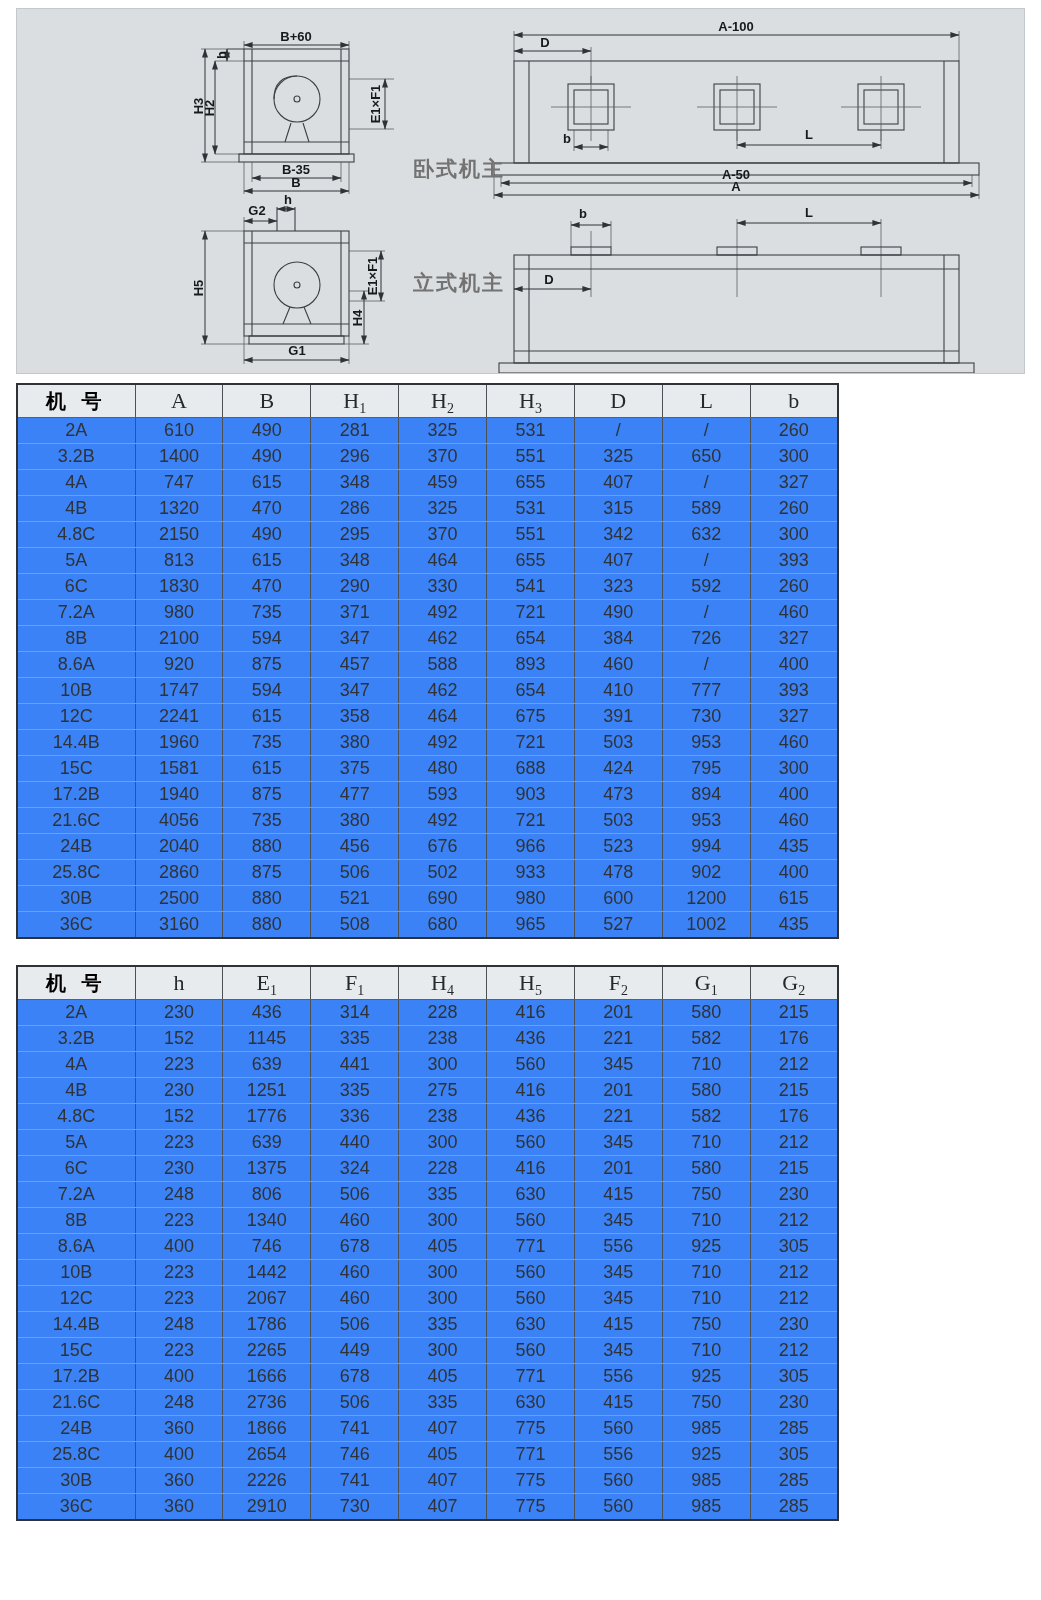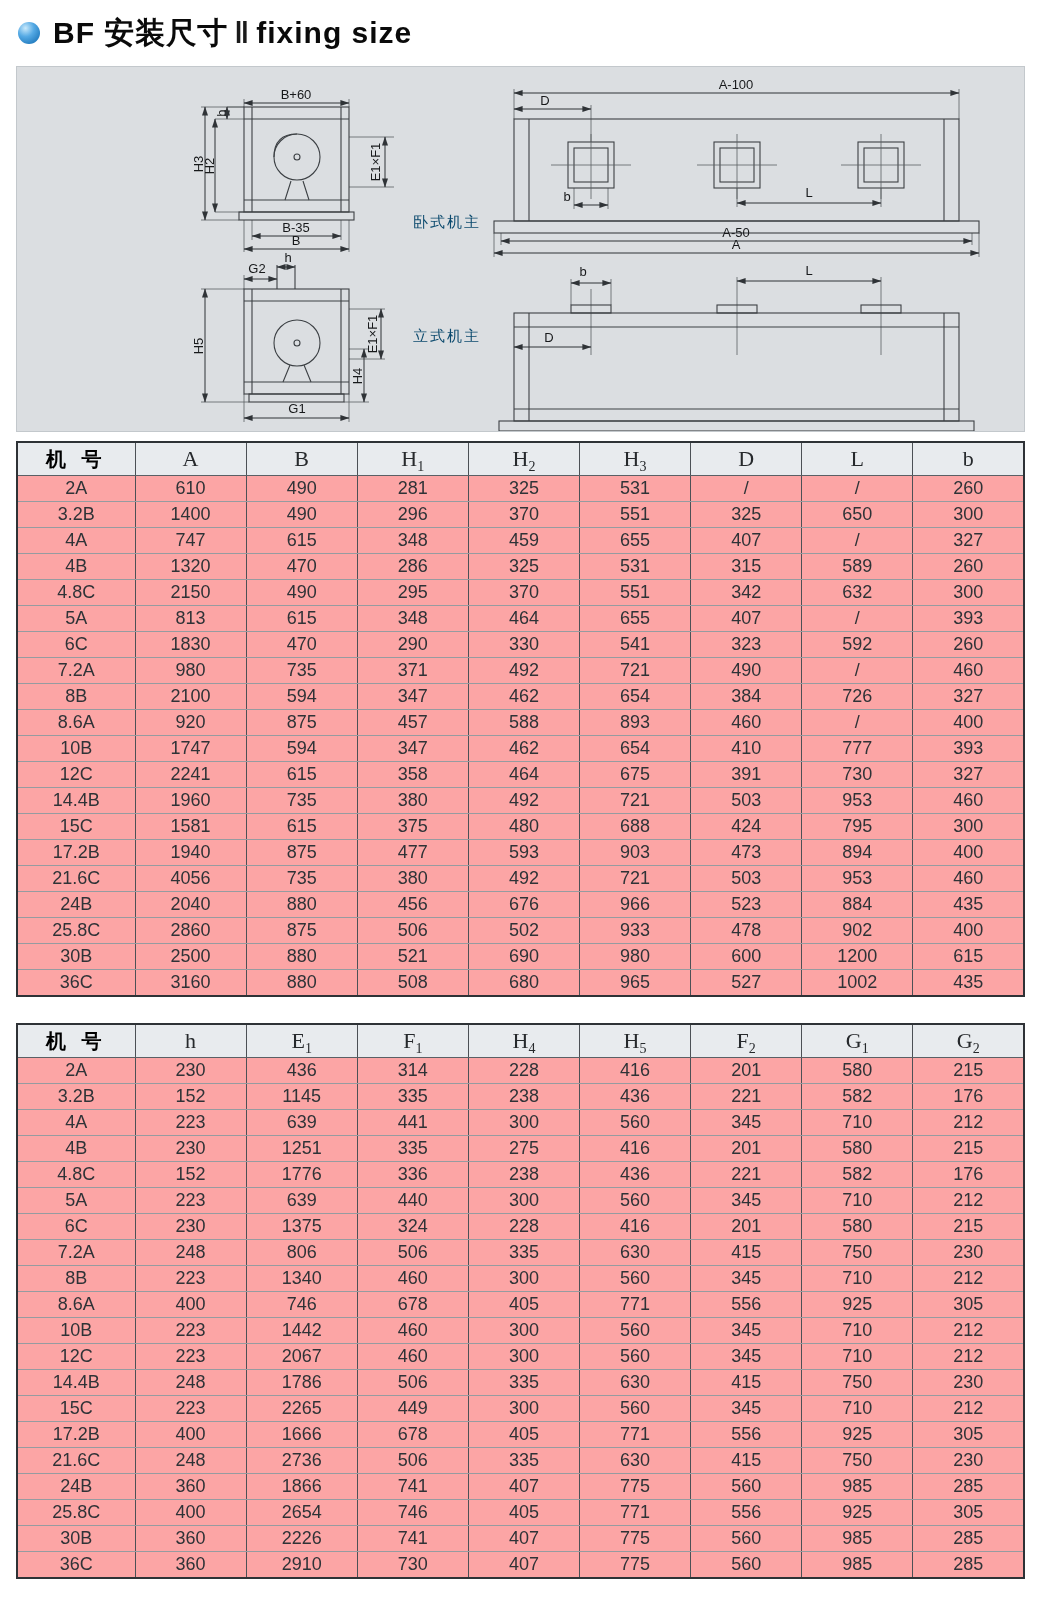--- a/index.html
+++ b/index.html
@@ -8,54 +8,50 @@
 
   
   .title-row{display:flex;align-items:center;gap:13px;margin:4px 0 12px 2px;height:42px;}
   .bullet{width:22px;height:22px;border-radius:50%;flex:0 0 auto;
           background:radial-gradient(circle at 34% 28%, #c9e9fb 0%, #54a9e4 40%, #0b66ad 100%);}
   .title{font-size:30px;font-weight:bold;color:#0a0a0a;letter-spacing:1px;white-space:nowrap;}
   .title .sep{font-weight:bold;margin:0 6px;color:#1a1a1a;}
 
   
   .diagram-panel{position:relative;width:1009px;height:366px;background:#dbdee1;
-                 border:1px solid #c3c8cc;box-sizing:border-box;overflow:hidden;}
+                 border:1px solid #c3c8cc;box-sizing:border-box;overflow:hidden;font-weight:bold;}
   .diagram-panel svg{position:absolute;overflow:visible;}
   .diagram-panel svg text{font-family:"Liberation Sans",sans-serif;font-size:13px;fill:#17191b;}
-  .unit-label{position:absolute;font-size:15px;color:#0c4a6e;letter-spacing:2px;white-space:nowrap;}
+  .unit-label{position:absolute;font-size:21px;color:#737373;letter-spacing:2px;white-space:nowrap;}
   .edge{stroke:#3c4044;stroke-width:1.1;fill:none;}
   .thin{stroke:#5a5f63;stroke-width:0.8;fill:none;}
   .dim{stroke:#2f3337;stroke-width:1;fill:none;}
 
   
-  .dim-table{border-collapse:collapse;table-layout:fixed;width:1009px;background:#fca5a5;
+  .dim-table{border-collapse:collapse;table-layout:fixed;width:823px;background:#3b82f6;
              border:2px solid #2e3236;}
   .dim-table col.model-col{width:118px;}
   .dim-table th,.dim-table td{
       border-left:1px solid #4c5156;border-right:1px solid #4c5156;
       border-top:1px solid #969ba0;border-bottom:1px solid #969ba0;
       text-align:center;vertical-align:middle;padding:0;overflow:hidden;}
   .dim-table th{background:#e8ebee;height:32px;border-bottom:1px solid #5a6065;}
   .dim-table th.letter{font-family:"Liberation Serif","DejaVu Serif",serif;
       font-weight:normal;font-size:22px;color:#26292c;}
   .dim-table th.letter sub{font-size:14px;line-height:0;}
   .dim-table th.model{font-weight:bold;font-size:20px;color:#000;letter-spacing:5px;}
   .dim-table td{height:25px;font-size:18px;color:#2f3337;}
   .t1{margin-top:9px;}
   .t2{margin-top:26px;}
 </style>
 </head>
 <body>
 
 <div class="page">
 
-  <div class="title-row">
-    <span class="bullet"></span>
-    <span class="title"><span>BF 安装尺寸</span><span class="sep">‖</span><span>fixing size</span></span>
-  </div>
 
   <div class="diagram-panel">
 
     <svg width="0" height="0" style="left:0;top:0">
       <defs>
         <marker id="ar" markerWidth="10" markerHeight="8" refX="8.6" refY="3" orient="auto-start-reverse" markerUnits="userSpaceOnUse">
           <path d="M0,0 L9,3 L0,6 Z" fill="#2f3337"></path>
         </marker>
       </defs>
     </svg>
@@ -358,21 +354,21 @@
           <td>460</td>
         </tr>
         <tr>
           <td>24B</td>
           <td>2040</td>
           <td>880</td>
           <td>456</td>
           <td>676</td>
           <td>966</td>
           <td>523</td>
-          <td>884</td>
+          <td>994</td>
           <td>435</td>
         </tr>
         <tr>
           <td>25.8C</td>
           <td>2860</td>
           <td>875</td>
           <td>506</td>
           <td>502</td>
           <td>933</td>
           <td>478</td>

